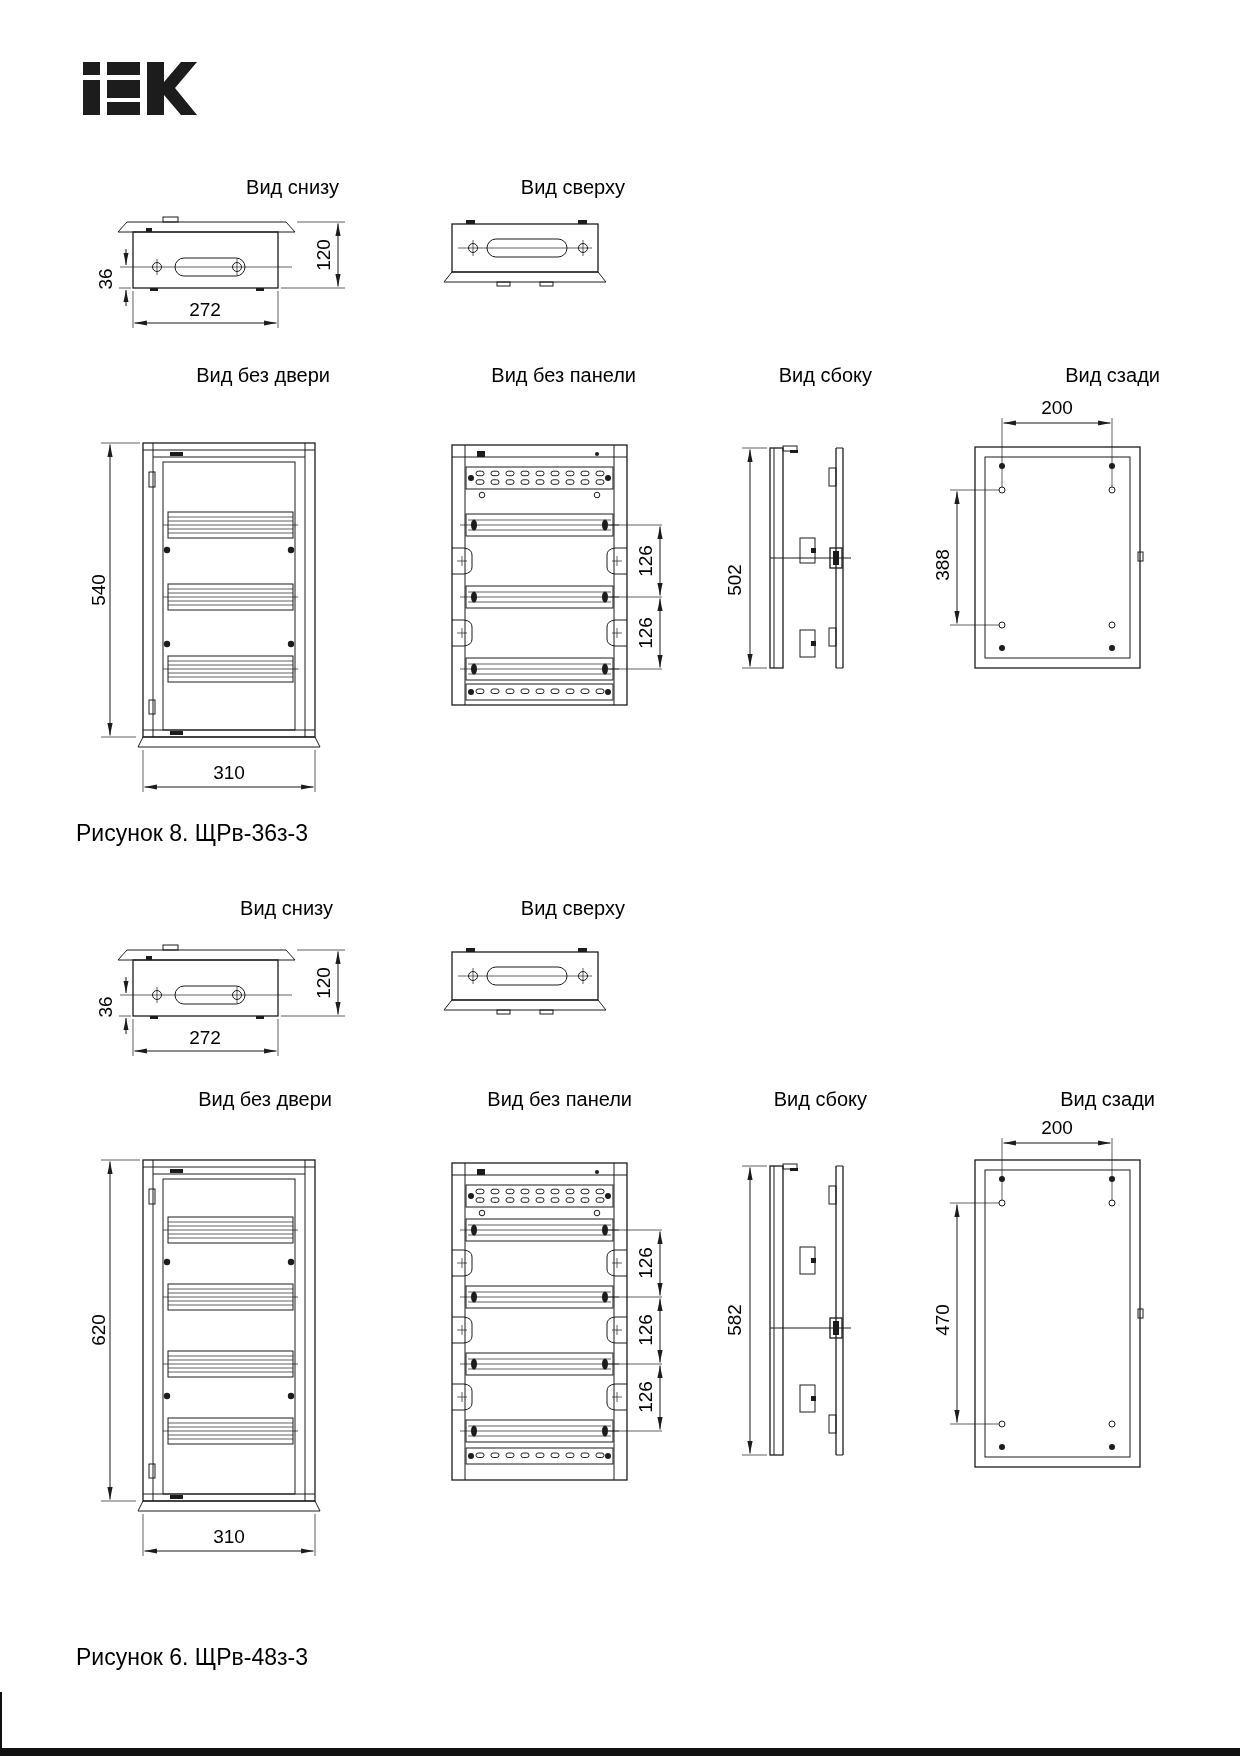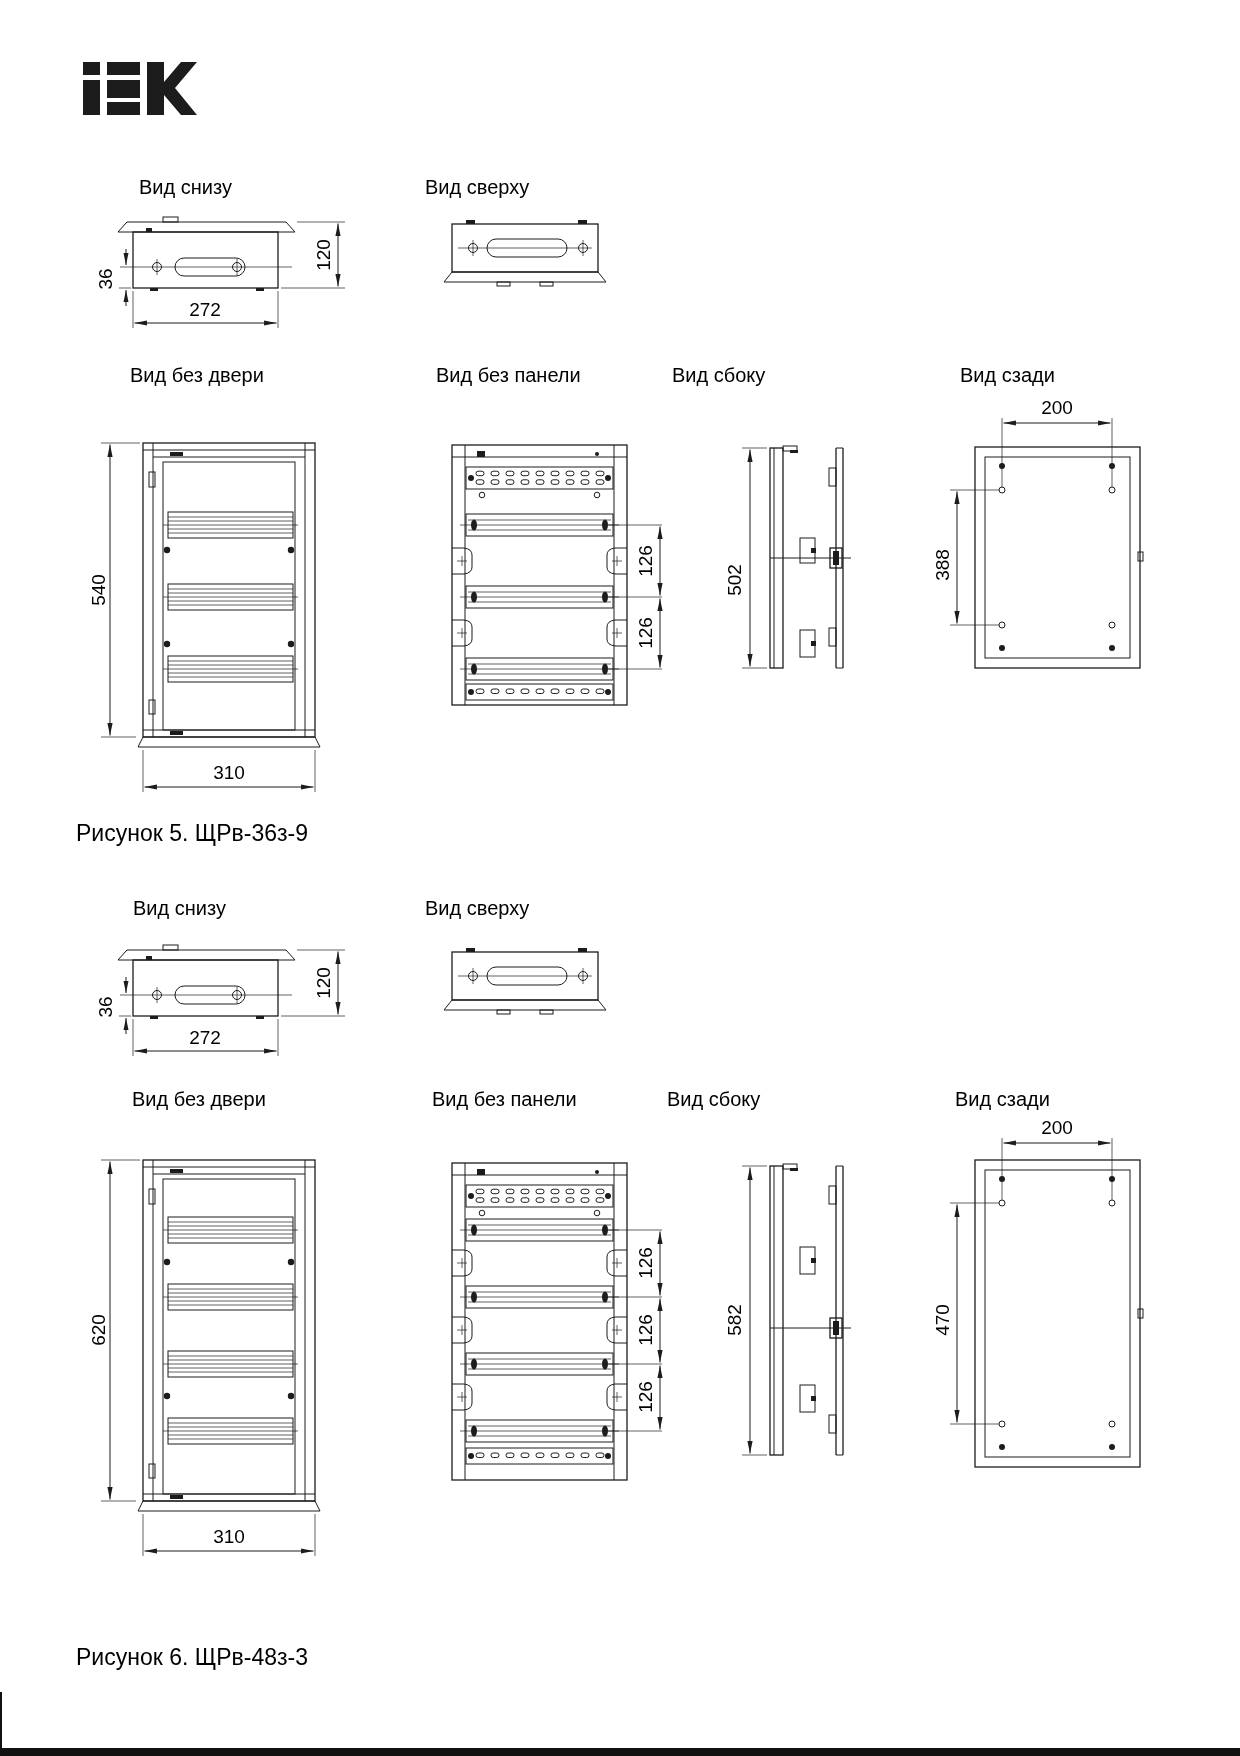--- a/index.html
+++ b/index.html
@@ -1,18 +1,18 @@
 <!DOCTYPE html>
 <html><head>
 <meta charset="utf-8">
 <style>
   html,body{margin:0;padding:0;background:#fff}
   .page{position:relative;width:1240px;height:1756px;background:#fff;
         font-family:"Liberation Sans",sans-serif;color:#000;overflow:hidden}
-  .vtitle{position:absolute;width:200px;text-align:left;font-size:20px;white-space:nowrap}
+  .vtitle{position:absolute;width:200px;text-align:right;font-size:20px;white-space:nowrap}
   .caption{position:absolute;font-size:23px;white-space:nowrap}
   svg{position:absolute;overflow:visible}
   .o{fill:none;stroke:#1c1c1c;stroke-width:1.3}
   .l{fill:none;stroke:#1c1c1c;stroke-width:1}
   .t{fill:none;stroke:#1c1c1c;stroke-width:0.7}
   .d{fill:none;stroke:#1c1c1c;stroke-width:1}
   .f{fill:#1c1c1c;stroke:none}
   svg text{font-family:"Liberation Sans",sans-serif;font-size:19px;fill:#000;text-anchor:middle}
   .footbar{position:absolute;left:0;top:1748px;width:1240px;height:8px;background:#111}
   .edgemark{position:absolute;left:0;top:1692px;width:2px;height:64px;background:#111}
@@ -262,21 +262,21 @@
       <text x="1057" y="414">200</text>
     </g>
     <g>
       <line class="t" x1="950" y1="490" x2="999" y2="490"></line>
       <line class="t" x1="950" y1="625" x2="999" y2="625"></line>
       <line class="d" x1="957" y1="491.5" x2="957" y2="623.5" marker-start="url(#ar)" marker-end="url(#ar)"></line>
       <text transform="translate(949,565) rotate(-90)">388</text>
     </g>
   </svg>
 
-  <div class="caption" style="left:76px;top:820px">Рисунок 5. ЩРв-36з-9</div>
+  <div class="caption" style="left:76px;top:820px">Рисунок 8. ЩРв-36з-3</div>
 
   <div class="vtitle" style="left:133px;top:897px">Вид снизу</div>
   <div class="vtitle" style="left:425px;top:897px">Вид сверху</div>
 
   <svg style="left:85px;top:923px" width="265" height="140" viewBox="85 923 265 140">
     <g>
       <polygon class="l" points="118,960 127,950 286,950 295,960"></polygon>
       <rect class="l" x="163" y="945" width="15" height="5"></rect>
       <rect class="f" x="146" y="956" width="6" height="4"></rect>
     </g>

